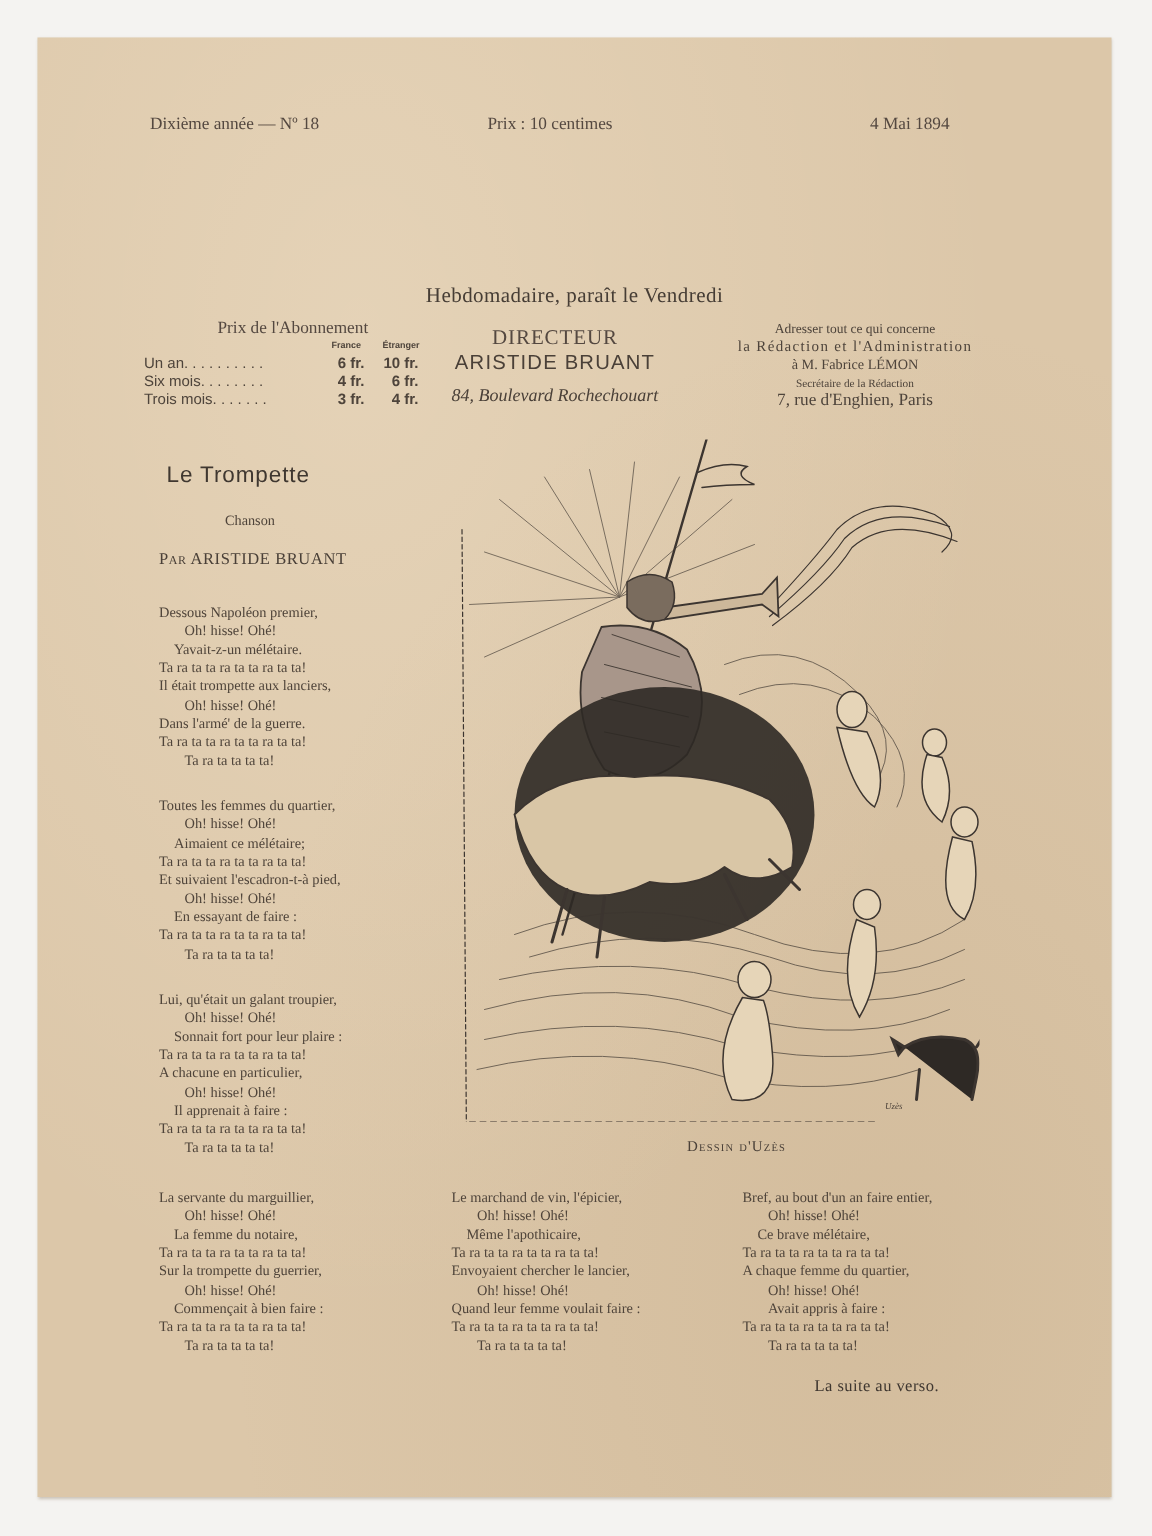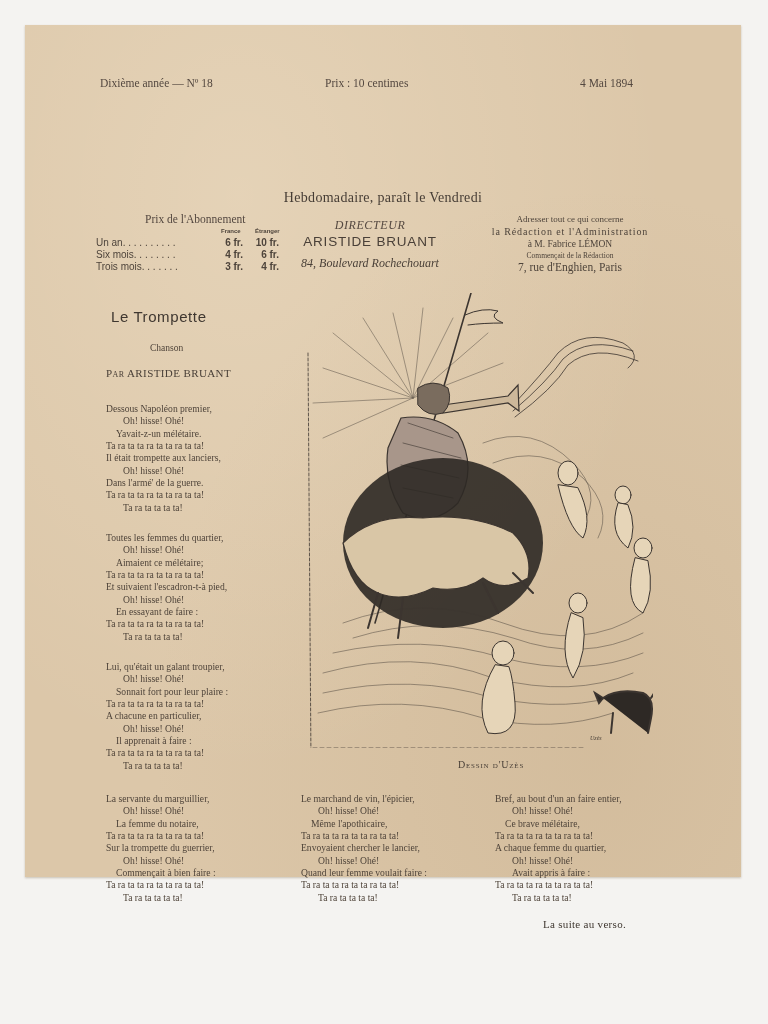--- a/index.html
+++ b/index.html
@@ -7,21 +7,21 @@
     width: 768px; height: 1024px;
     background: #f4f3f1;
     position: relative;
     overflow: hidden;
     font-family: "Liberation Serif", "DejaVu Serif", serif;
     color: #4a3f34;
   }
   .page {
     position: absolute;
     left: 25px; top: 25px;
-    width: 716px; height: 852px;
+    width: 716px; height: 973px;
     background: #dcc7a9;
     background-image:
       radial-gradient(ellipse at 30% 20%, rgba(255,245,225,0.25), rgba(0,0,0,0) 60%),
       radial-gradient(ellipse at 80% 85%, rgba(170,140,100,0.18), rgba(0,0,0,0) 55%);
     box-shadow: 0 1px 2px rgba(120,100,70,0.35);
   }
   .abs { position: absolute; }
   .topline { font-size: 11.5px; color: #544840; }
   .masthead {
     left: 57px; top: 66px; width: 570px; text-align: center;
@@ -30,21 +30,21 @@
     color: #3b3631; line-height: 1;
   }
   .subtitle { left: 0; width: 716px; top: 165px; text-align: center;
     font-size: 14px; letter-spacing: 0.3px; color: #463d35; }
   .sub-head { font-size: 11.5px; color: #544840; }
   .rates { font-family: "Liberation Sans", "DejaVu Sans", sans-serif; font-size: 10px; color: #4e443b; }
   .rates .row { position: absolute; left: 0; white-space: nowrap; }
   .rates .label { position: absolute; left: 0; }
   .rates .fr { position: absolute; width: 40px; text-align: right; font-weight: bold; }
   .rates .colhead { position: absolute; font-size: 6px; font-weight: bold; }
-  .dirlabel { font-size: 12px; letter-spacing: 0.6px; color: #544840; text-align: center; font-style: italic; }
+  .dirlabel { font-size: 14px; letter-spacing: 0.6px; color: #544840; text-align: center; }
   .dirname { font-family: "Liberation Sans", "DejaVu Sans", sans-serif; font-size: 13.5px; letter-spacing: 0.8px; color: #4a4038; text-align: center; }
   .diraddr { font-style: italic; font-size: 12px; color: #4a4038; text-align: center; }
   .rcol { text-align: center; color: #4e443b; }
   .song-title { font-family: "Liberation Sans", "DejaVu Sans", sans-serif; font-size: 15px; letter-spacing: 0.6px; color: #3f3730; }
   .small-caps { font-variant: small-caps; }
   .verse { font-size: 9.6px; line-height: 12.35px; color: #4f443a; }
   .verse div { white-space: nowrap; }
   .verse .i1 { padding-left: 17px; }
   .verse .i2 { padding-left: 10px; }
   .verse .i3 { padding-left: 17px; }
@@ -85,21 +85,21 @@
     </div>
   </div>
 
   <div class="abs dirlabel" style="left:255px; top:193px; width:180px;">DIRECTEUR</div>
   <div class="abs dirname" style="left:245px; top:209px; width:200px;">ARISTIDE BRUANT</div>
   <div class="abs diraddr" style="left:245px; top:231px; width:200px;">84, Boulevard Rochechouart</div>
 
   <div class="abs rcol" style="left:425px; top:189px; width:240px; font-size:9px;">Adresser tout ce qui concerne</div>
   <div class="abs rcol" style="left:425px; top:201px; width:240px; font-size:10px; letter-spacing:0.9px;">la Rédaction et l'Administration</div>
   <div class="abs rcol" style="left:425px; top:214px; width:240px; font-size:9.5px;">à M. Fabrice LÉMON</div>
-  <div class="abs rcol" style="left:425px; top:226px; width:240px; font-size:7.5px;">Commençait de la Rédaction</div>
+  <div class="abs rcol" style="left:425px; top:226px; width:240px; font-size:7.5px;">Secrétaire de la Rédaction</div>
   <div class="abs rcol" style="left:425px; top:236px; width:240px; font-size:11.5px;">7, rue d'Enghien, Paris</div>
 
   <div class="abs song-title" style="left:86px; top:283px;">Le Trompette</div>
   <div class="abs" style="left:125px; top:318px; font-size:9.5px; color:#4f443a;">Chanson</div>
   <div class="abs" style="left:81px; top:342px; font-size:11px; color:#4a4038; letter-spacing:0.4px;">
     <span class="small-caps">Par</span>
     <span>ARISTIDE BRUANT</span>
   </div>
 
   <div class="abs verse" style="left:81px; top:378px;">

